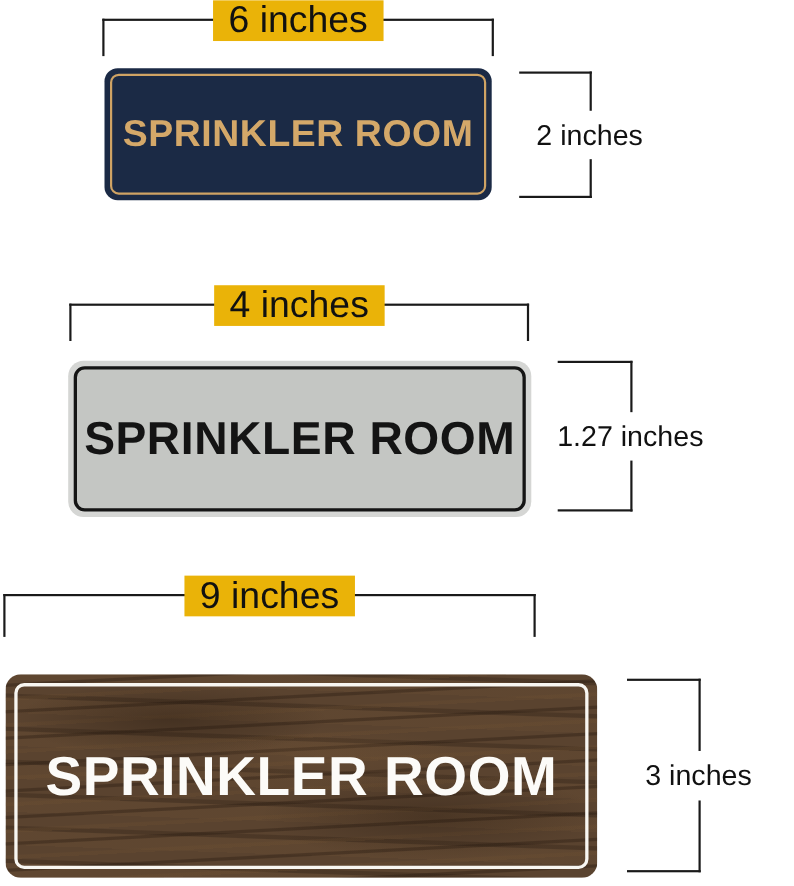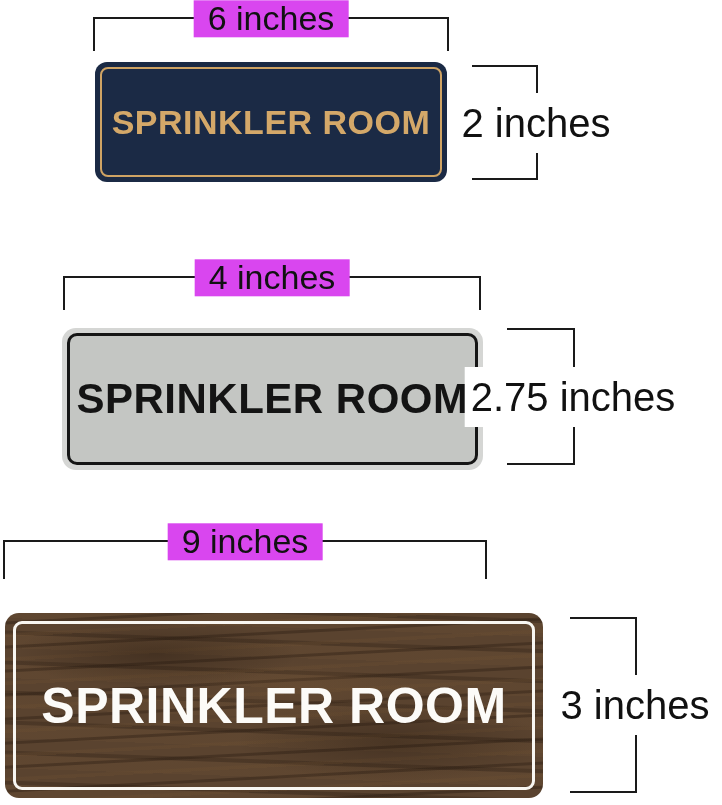--- a/index.html
+++ b/index.html
@@ -14,34 +14,34 @@
   
   .w-bracket {
     position: absolute;
     border-top: 2px solid var(--dim, #1a1a1a);
     border-left: 2px solid var(--dim, #1a1a1a);
     border-right: 2px solid var(--dim, #1a1a1a);
   }
   .w-bracket .dim-label {
     position: absolute; left: 50%; top: 0;
     transform: translate(-50%, -50%);
-    background: #d946ef; padding: 0 14px;
+    background: #eab308; padding: 0 14px;
     font-size: 34px; color: #111; white-space: nowrap; line-height: 1.1;
   }
   .v-bracket {
     position: absolute;
     border-top: 2px solid var(--dim, #1a1a1a);
     border-right: 2px solid var(--dim, #1a1a1a);
     border-bottom: 2px solid var(--dim, #1a1a1a);
   }
   .v-bracket .dim-label {
     position: absolute; left: 100%; top: 50%;
     transform: translate(-50%, -50%);
     background: #ffffff; padding: 8px 6px;
-    font-size: 40px; color: #111; white-space: nowrap; line-height: 1.1;
+    font-size: 26px; color: #111; white-space: nowrap; line-height: 1.1;
   }
 
   
   .sign-text {
     font-weight: 700; letter-spacing: 0.5px; white-space: nowrap; line-height: 1; text-align: right;
   }
 
   
   .sign1 {
     position: absolute; left: 95px; top: 62px; width: 352px; height: 120px;
@@ -123,21 +123,21 @@
   <div class="sign-group">
     <div id="b2" class="w-bracket">
       <span class="dim-label">4 inches</span>
     </div>
     <div class="sign2">
       <div class="sign2-inner">
         <span class="sign-text">SPRINKLER ROOM</span>
       </div>
     </div>
     <div id="vb2" class="v-bracket">
-      <span class="dim-label">2.75 inches</span>
+      <span class="dim-label">1.27 inches</span>
     </div>
   </div>
 
   <div class="sign-group">
     <div id="b3" class="w-bracket">
       <span class="dim-label">9 inches</span>
     </div>
     <div class="sign3">
       <div class="pinstripe"></div>
       <span class="sign-text">SPRINKLER ROOM</span>

